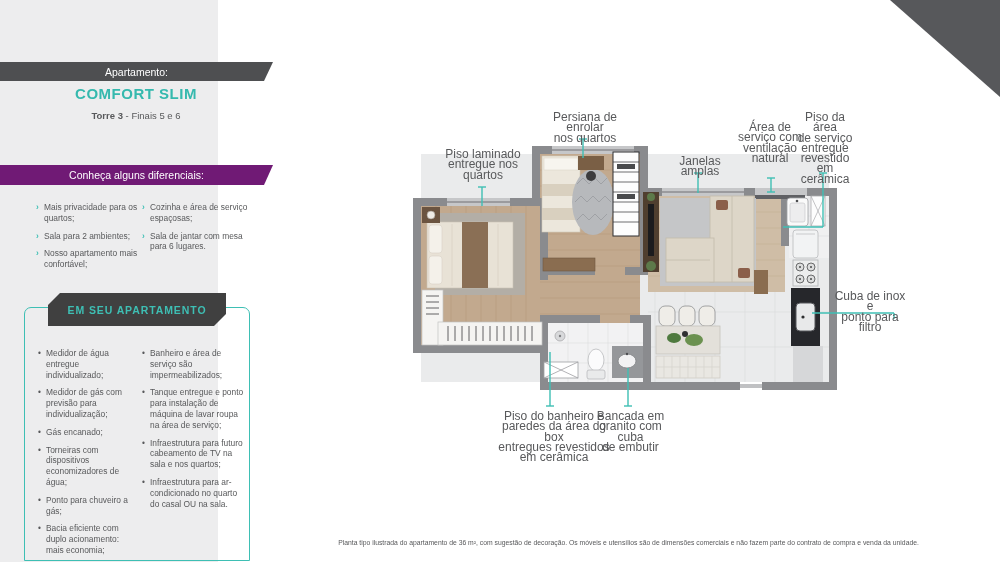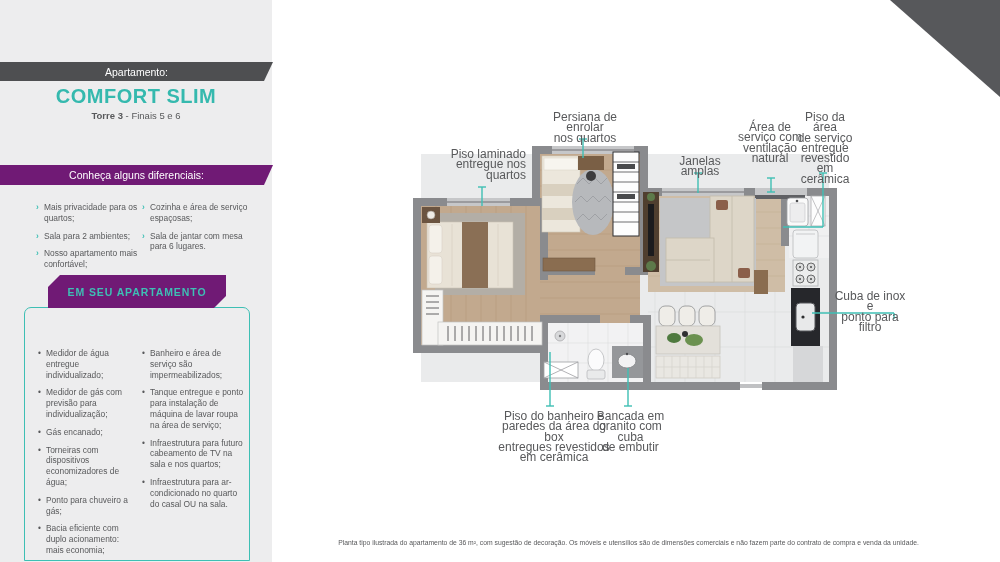--- a/index.html
+++ b/index.html
@@ -1,37 +1,37 @@
 <!DOCTYPE html>
 <html><head>
 <meta charset="utf-8">
 <style>
   html,body{margin:0;padding:0;}
   body{font-family:"Liberation Sans","DejaVu Sans",sans-serif;}
   .page{position:relative;width:1000px;height:562px;background:#ffffff;overflow:hidden;}
 
   
-  .sidebar{position:absolute;left:0;top:0;width:272px;height:562px;background:#ededee;}
+  .sidebar{position:absolute;left:0;top:0;width:218px;height:562px;background:#ededee;}
   .banner-dark{position:absolute;left:0;top:62px;width:273px;height:19px;background:#4e4f51;
     clip-path:polygon(0 0,100% 0,calc(100% - 9px) 100%,0 100%);
     display:flex;align-items:center;justify-content:center;color:#ffffff;font-size:10.5px;}
   .apt-title{position:absolute;left:0;top:85px;width:272px;text-align:center;
-    color:#35b9ae;font-size:20px;font-weight:bold;letter-spacing:.5px;}
+    color:#35b9ae;font-size:15px;font-weight:bold;letter-spacing:.5px;}
   .towers{position:absolute;left:0;top:109px;width:272px;text-align:center;
     color:#58595b;font-size:9.5px;line-height:13.5px;}
   .banner-teal{position:absolute;left:0;top:165px;width:273px;height:20px;background:#701a75;
     clip-path:polygon(0 0,100% 0,calc(100% - 9px) 100%,0 100%);
     display:flex;align-items:center;justify-content:center;color:#ffffff;font-size:10.5px;}
   .col{position:absolute;color:#58595b;font-size:8.4px;line-height:10.8px;}
   .col .item{display:flex;margin-bottom:7px;}
   .col .marker{flex:0 0 8px;color:#3ebfb4;font-weight:bold;}
   .col.plain .marker{color:#58595b;font-weight:normal;}
   .diff-left{left:36px;top:202px;width:102px;}
   .diff-right{left:142px;top:202px;width:112px;}
-  .dark-box{position:absolute;left:48px;top:275px;width:178px;height:33px;background:#701a75;
+  .dark-box{position:absolute;left:48px;top:293px;width:178px;height:33px;background:#404040;
     clip-path:polygon(12px 0,100% 0,100% calc(100% - 12px),calc(100% - 12px) 100%,0 100%,0 12px);
     display:flex;align-items:center;justify-content:center;z-index:2;
     color:#3ebfb4;font-size:10.5px;font-weight:bold;letter-spacing:.9px;}
   .teal-frame{position:absolute;left:24px;top:307px;width:224px;height:252px;
     border:1px solid #3ebfb4;border-radius:7px 7px 0 0;z-index:1;}
   .apt-left{left:38px;top:348px;width:98px;z-index:3;}
   .apt-right{left:142px;top:348px;width:106px;z-index:3;}
 
   
   .corner{position:absolute;right:0;top:0;width:110px;height:97px;background:#57585b;
@@ -406,21 +406,21 @@
         <line x1="823" y1="227" x2="783" y2="227"></line>
       <line x1="812" y1="313" x2="894" y2="313"></line>
         <line x1="894" y1="313" x2="894" y2="319"></line>
       <line x1="550" y1="352" x2="550" y2="406"></line>
         <line x1="546" y1="406" x2="554" y2="406"></line>
       <line x1="628" y1="368" x2="628" y2="406"></line>
         <line x1="624" y1="406" x2="632" y2="406"></line>
     </g>
   </svg>
 
-  <div class="callout-label" style="left:440px;top:149px;width:86px;text-align:right;">Piso laminado
+  <div class="callout-label" style="left:440px;top:149px;width:86px;">Piso laminado
 entregue nos
 quartos</div>
   <div class="callout-label" style="left:540px;top:112px;width:90px;">Persiana de enrolar
 nos quartos</div>
   <div class="callout-label" style="left:660px;top:156px;width:80px;">Janelas amplas</div>
   <div class="callout-label" style="left:738px;top:122px;width:64px;">Área de
 serviço com
 ventilação
 natural</div>
   <div class="callout-label" style="left:793px;top:112px;width:64px;">Piso da área

